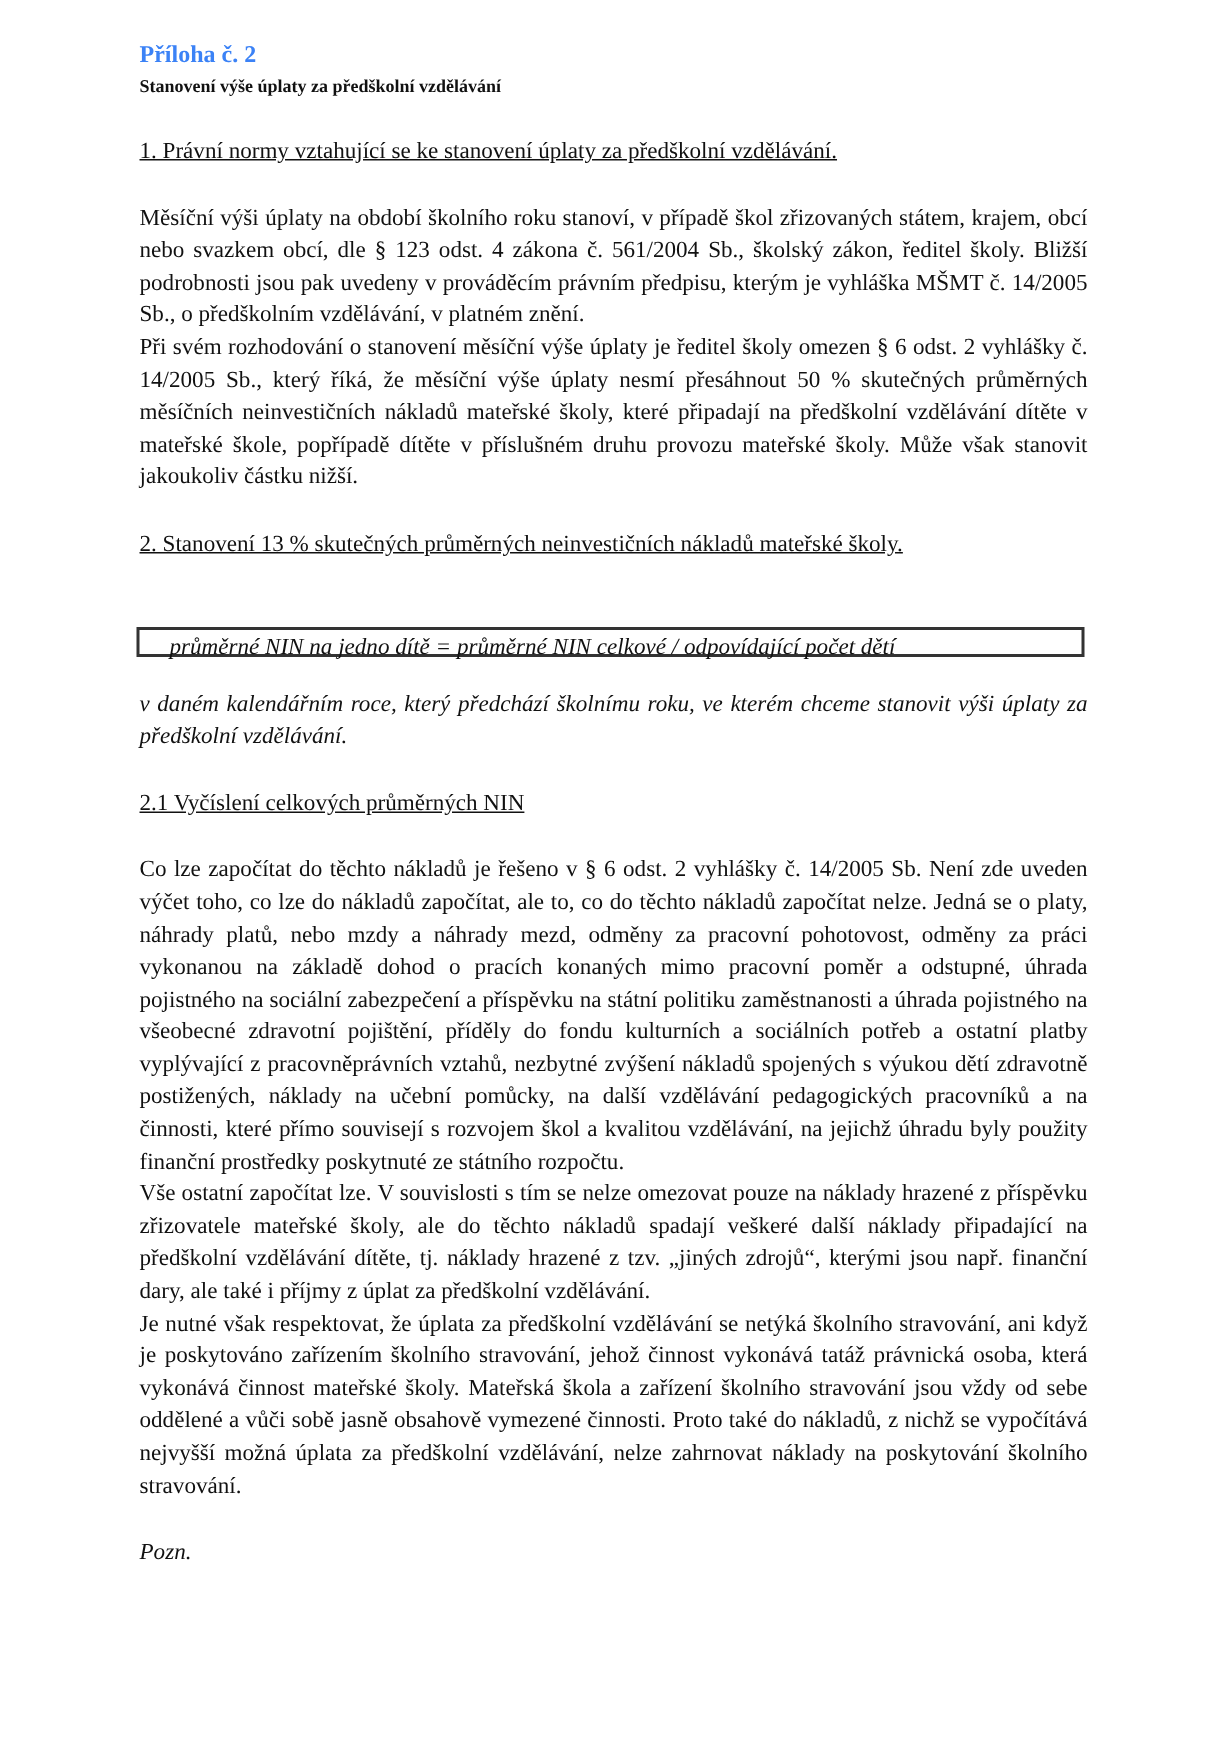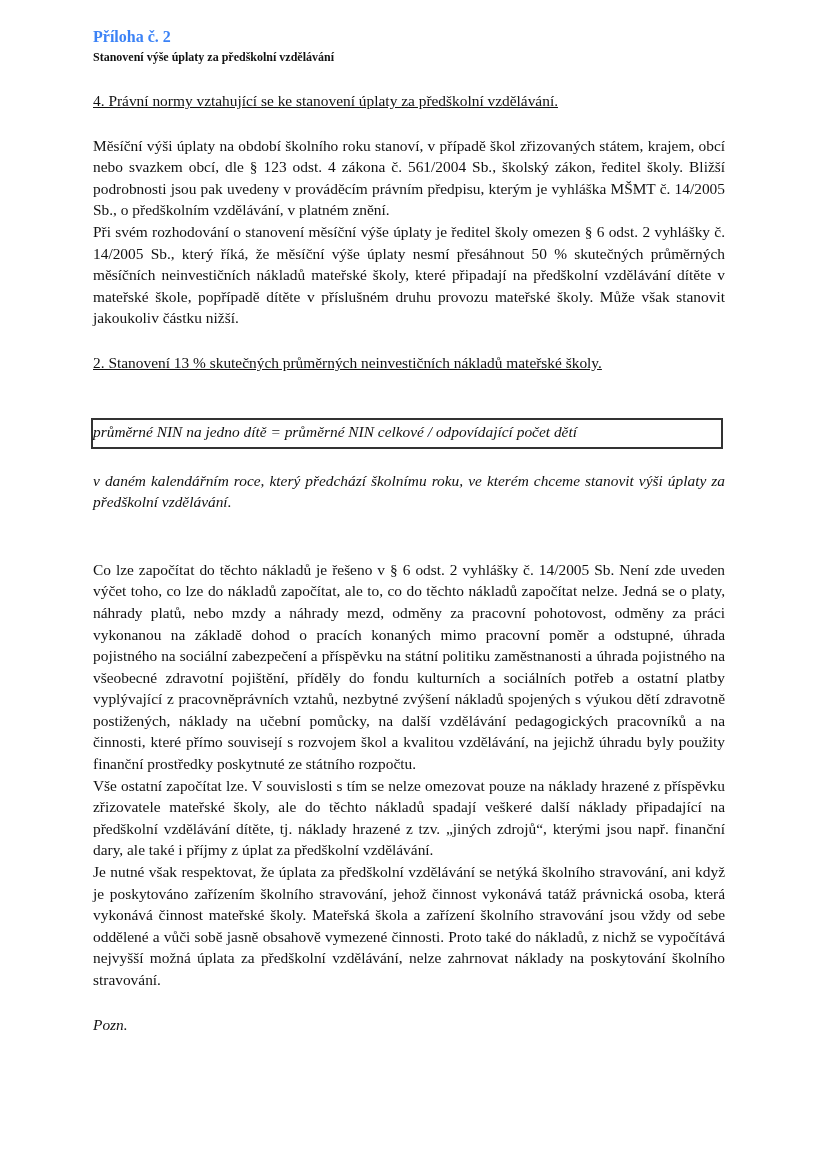--- a/index.html
+++ b/index.html
@@ -10,52 +10,53 @@
       color: #111111;
     }
     .title-red { color: #3b82f6; font-weight: bold; font-size: 16px; line-height: 20px; margin: 0; }
     .title { font-weight: bold; font-size: 12px; line-height: 20px; margin: 0; }
     .heading { text-decoration: underline; margin: 0; }
     p { margin: 0; text-align: justify; }
     .gap-lg { height: 23px; }
     .gap-md { height: 21px; }
     .formula-box {
       border: 2px solid #333333; margin-left: -2px; width: 632px;
-      padding: 1px 4px 1px 0; font-style: italic; box-sizing: border-box;
-      height: 31px; line-height: 21px;
+      padding: 1px 4px 1px 20px; font-style: italic; box-sizing: border-box;
+      height: 20px; line-height: 21px;
     }
     .italic { font-style: italic; }
   </style>
 </head>
 <body>
 
 <div class="page">
   <p class="title-red">Příloha č. 2</p>
   <p class="title">Stanovení výše úplaty za předškolní vzdělávání</p>
 
   <div class="gap-lg"></div>
 
-  <p class="heading">4. Právní normy vztahující se ke stanovení úplaty za předškolní vzdělávání.</p>
+  <p class="heading">1. Právní normy vztahující se ke stanovení úplaty za předškolní vzdělávání.</p>
   <div class="gap-lg"></div>
 
   <p>Měsíční výši úplaty na období školního roku stanoví, v případě škol zřizovaných státem, krajem, obcí nebo svazkem obcí, dle § 123 odst. 4 zákona č. 561/2004 Sb., školský zákon, ředitel školy. Bližší podrobnosti jsou pak uvedeny v prováděcím právním předpisu, kterým je vyhláška MŠMT č. 14/2005 Sb., o předškolním vzdělávání, v platném znění.</p>
   <p>Při svém rozhodování o stanovení měsíční výše úplaty je ředitel školy omezen § 6 odst. 2 vyhlášky č. 14/2005 Sb., který říká, že měsíční výše úplaty nesmí přesáhnout 50 % skutečných průměrných měsíčních neinvestičních nákladů mateřské školy, které připadají na předškolní vzdělávání dítěte v mateřské škole, popřípadě dítěte v příslušném druhu provozu mateřské školy. Může však stanovit jakoukoliv částku nižší.</p>
 
   <div class="gap-lg"></div>
   <p class="heading">2. Stanovení 13 % skutečných průměrných neinvestičních nákladů mateřské školy.</p>
   <div class="gap-lg"></div>
 
   <div class="gap-md"></div>
 
   <div class="formula-box">průměrné NIN na jedno dítě = průměrné NIN celkové / odpovídající počet dětí</div>
   <div class="gap-md"></div>
 
   <p class="italic">v daném kalendářním roce, který předchází školnímu roku, ve kterém chceme stanovit výši úplaty za předškolní vzdělávání.</p>
 
   <div class="gap-lg"></div>
+  <p class="heading">2.1 Vyčíslení celkových průměrných NIN</p>
   <div class="gap-lg"></div>
 
   <p>Co lze započítat do těchto nákladů je řešeno v § 6 odst. 2 vyhlášky č. 14/2005 Sb. Není zde uveden výčet toho, co lze do nákladů započítat, ale to, co do těchto nákladů započítat nelze. Jedná se o platy, náhrady platů, nebo mzdy a náhrady mezd, odměny za pracovní pohotovost, odměny za práci vykonanou na základě dohod o pracích konaných mimo pracovní poměr a odstupné, úhrada pojistného na sociální zabezpečení a příspěvku na státní politiku zaměstnanosti a úhrada pojistného na všeobecné zdravotní pojištění, příděly do fondu kulturních a sociálních potřeb a ostatní platby vyplývající z pracovněprávních vztahů, nezbytné zvýšení nákladů spojených s výukou dětí zdravotně postižených, náklady na učební pomůcky, na další vzdělávání pedagogických pracovníků a na činnosti, které přímo souvisejí s rozvojem škol a kvalitou vzdělávání, na jejichž úhradu byly použity finanční prostředky poskytnuté ze státního rozpočtu.</p>
   <p>Vše ostatní započítat lze. V souvislosti s tím se nelze omezovat pouze na náklady hrazené z příspěvku zřizovatele mateřské školy, ale do těchto nákladů spadají veškeré další náklady připadající na předškolní vzdělávání dítěte, tj. náklady hrazené z tzv. „jiných zdrojů“, kterými jsou např. finanční dary, ale také i příjmy z úplat za předškolní vzdělávání.</p>
   <p>Je nutné však respektovat, že úplata za předškolní vzdělávání se netýká školního stravování, ani když je poskytováno zařízením školního stravování, jehož činnost vykonává tatáž právnická osoba, která vykonává činnost mateřské školy. Mateřská škola a zařízení školního stravování jsou vždy od sebe oddělené a vůči sobě jasně obsahově vymezené činnosti. Proto také do nákladů, z nichž se vypočítává nejvyšší možná úplata za předškolní vzdělávání, nelze zahrnovat náklady na poskytování školního stravování.</p>
 
   <div class="gap-lg"></div>
   <p class="italic">Pozn.</p>
 </div>
 

